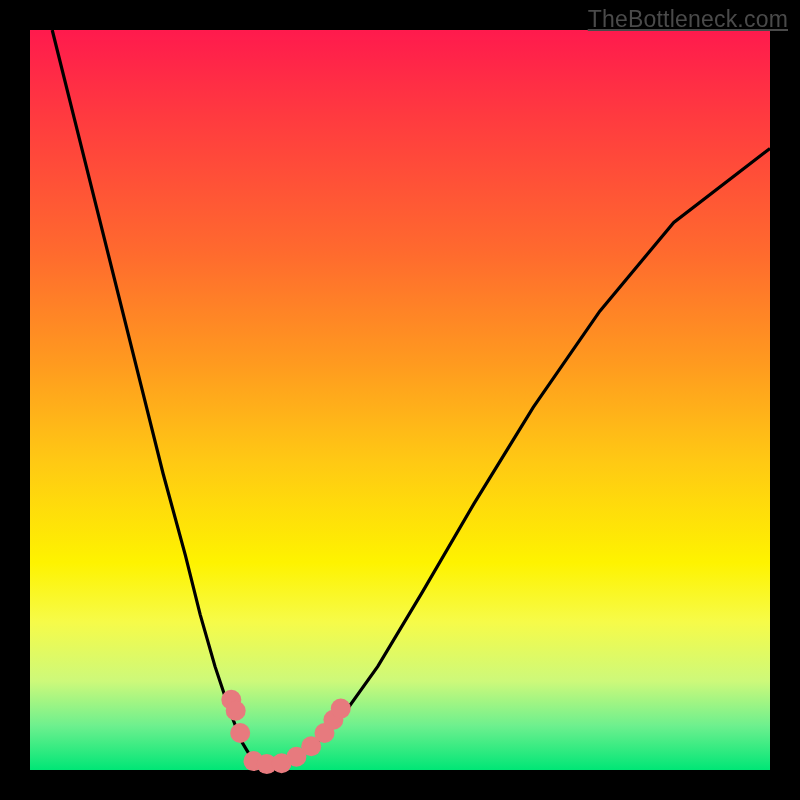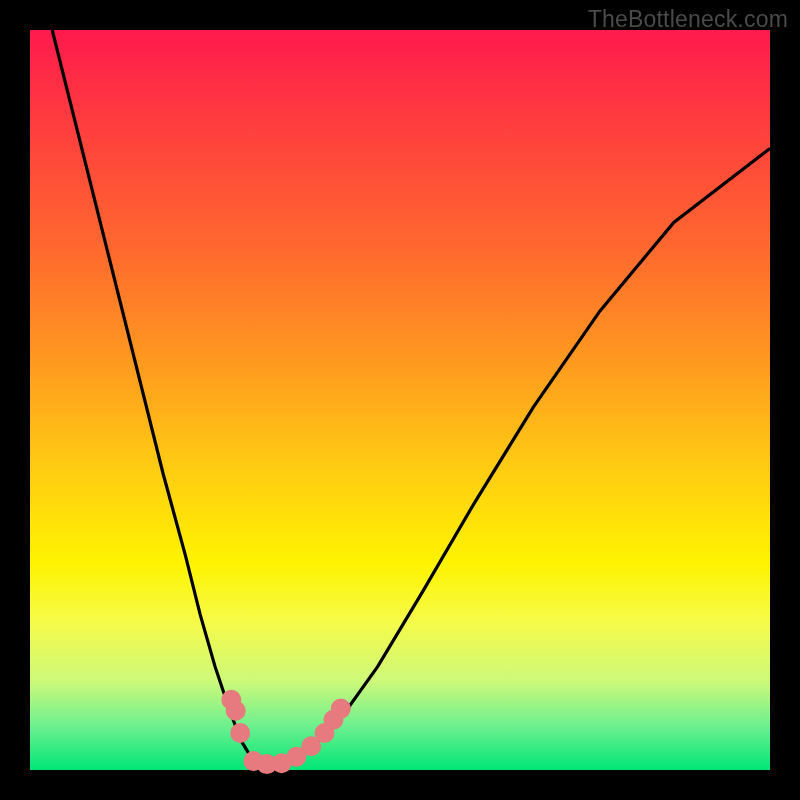--- a/index.html
+++ b/index.html
@@ -39,20 +39,21 @@
   }
   .watermark {
     position: absolute;
     top: 6px;
     right: 12px;
     color: #4a4a4a;
     font-size: 23px;
     font-weight: 400;
     letter-spacing: 0.2px;
     font-family: Arial, Helvetica, sans-serif;
+    text-decoration: underline;
   }
   svg.curve {
     position: absolute;
     inset: 0;
     width: 100%;
     height: 100%;
     overflow: visible;
   }
 </style>
 </head>

